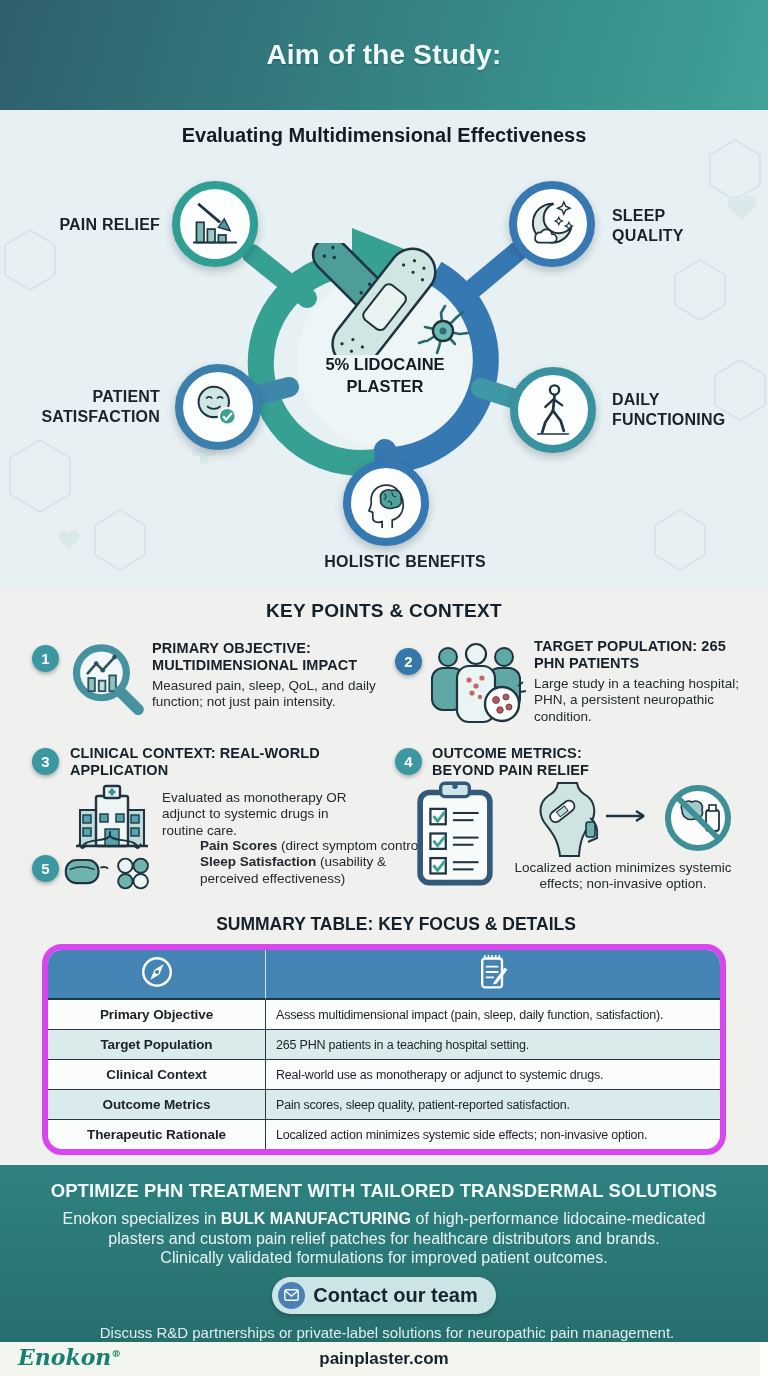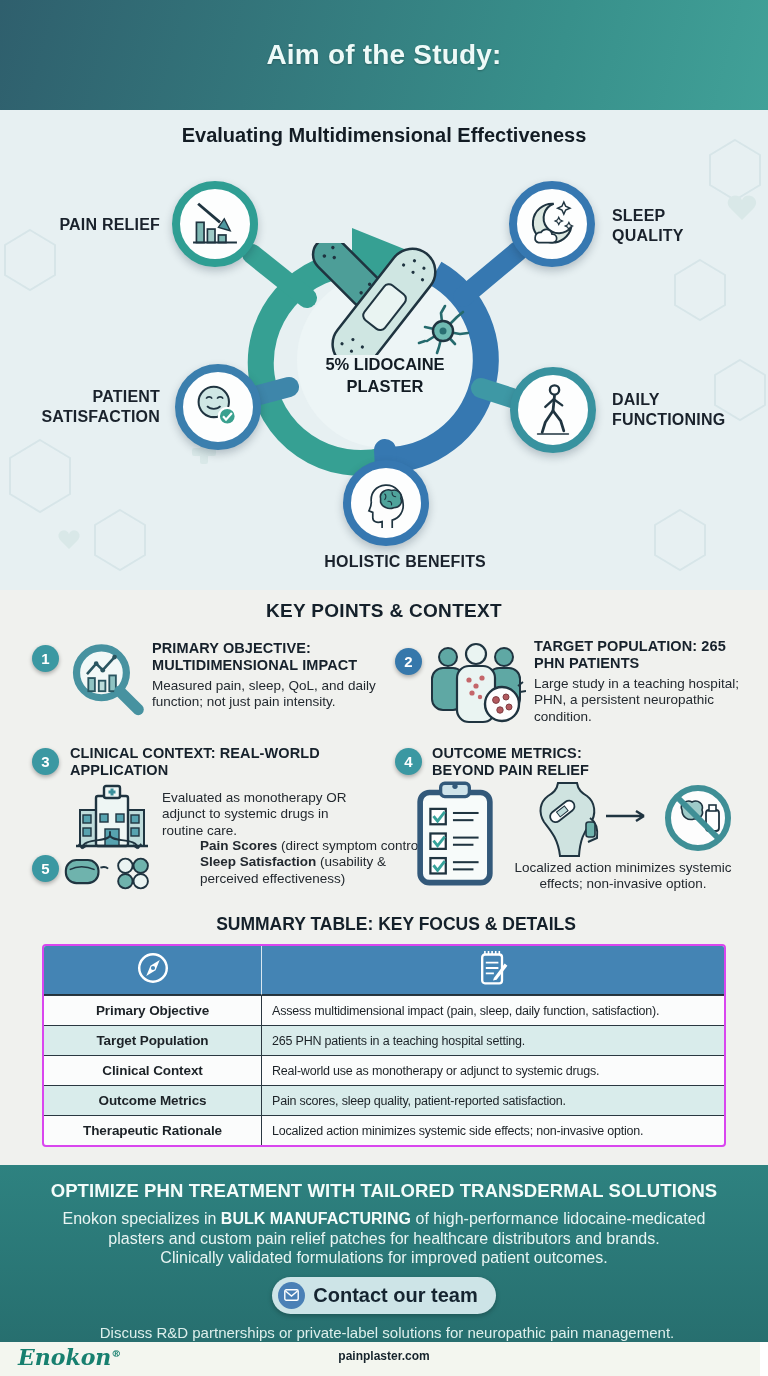--- a/index.html
+++ b/index.html
@@ -28,21 +28,21 @@
   .badge{width:27px;height:27px;border-radius:50%;color:#fff;font-weight:bold;font-size:15px;
     display:flex;align-items:center;justify-content:center;box-shadow:0 2px 4px rgba(0,0,0,.3);}
   .badge.teal{background:#3b98a2;} .badge.blue{background:#3678ab;}
   .kptitle{font-weight:bold;font-size:14.5px;line-height:1.18;color:#16212b;letter-spacing:.1px;}
   .kpbody{font-size:13.5px;line-height:1.22;color:#23292f;}
 
   
   .tablesec{left:0;top:908px;width:768px;height:257px;background:#f0f1ee;}
   .tabhead{left:12px;top:6px;width:768px;text-align:center;font-weight:bold;font-size:17.5px;color:#14202a;}
   table.summary{position:absolute;left:42px;top:36px;width:684px;border-collapse:separate;border-spacing:0;
-    background:#fbfcfc;border:2px solid #d946ef;border-radius:4px;overflow:hidden;}
+    background:#fbfcfc;border:6px solid #d946ef;border-radius:20px;overflow:hidden;}
   table.summary th{background:#4484b4;height:46px;border-bottom:1.5px solid #24323a;}
   table.summary th.c1{width:215px;border-right:1.5px solid #d9e7f0;}
   table.summary td{height:29px;font-size:12.5px;letter-spacing:-.2px;color:#1c2227;
     border-top:1.5px solid #2a3841;padding:0 10px;}
   table.summary td.c1{font-weight:bold;font-size:13.5px;text-align:center;border-right:1.5px solid #2a3841;letter-spacing:-.1px;}
   table.summary tr.alt td{background:#d9eceb;margin-left:48px;}
   table.summary tr:first-child td{border-top:none;}
 
   
   .footer{left:0;top:1165px;width:768px;height:177px;background:linear-gradient(180deg,#2e8280,#276f6f);
@@ -54,21 +54,21 @@
     border:none;border-radius:20px;padding:5px 18px 5px 6px;box-shadow:0 2px 5px rgba(0,0,0,.25);cursor:pointer;}
   .cta .lbl{font-weight:bold;font-size:20px;color:#152430;}
   .envl{width:27px;height:27px;border-radius:50%;background:#4a80b6;display:flex;align-items:center;justify-content:center;}
   .fnote{margin-top:10px;font-size:15px;color:#ddefec;padding-left:6px;}
 
   
   .bottombar{left:0;top:1342px;width:760px;height:34px;background:#f3f6ef;}
   .brand{position:absolute;left:18px;top:2px;font-family:"DejaVu Serif",serif;font-style:italic;font-weight:bold;
     font-size:22px;color:#17806f;}
   .brand sup{font-size:10px;font-style:normal;}
-  .site{position:absolute;left:0;top:7px;width:768px;text-align:center;font-weight:bold;font-size:12px;color:#15232b;}
+  .site{position:absolute;left:0;top:7px;width:768px;text-align:center;font-weight:bold;font-size:17px;color:#15232b;}
   .deco{opacity:.65;}
 </style>
 </head>
 <body>
 
 <div id="page">
 
   <div class="abs header">
     <div class="t">Aim of the Study:</div>
   </div>

